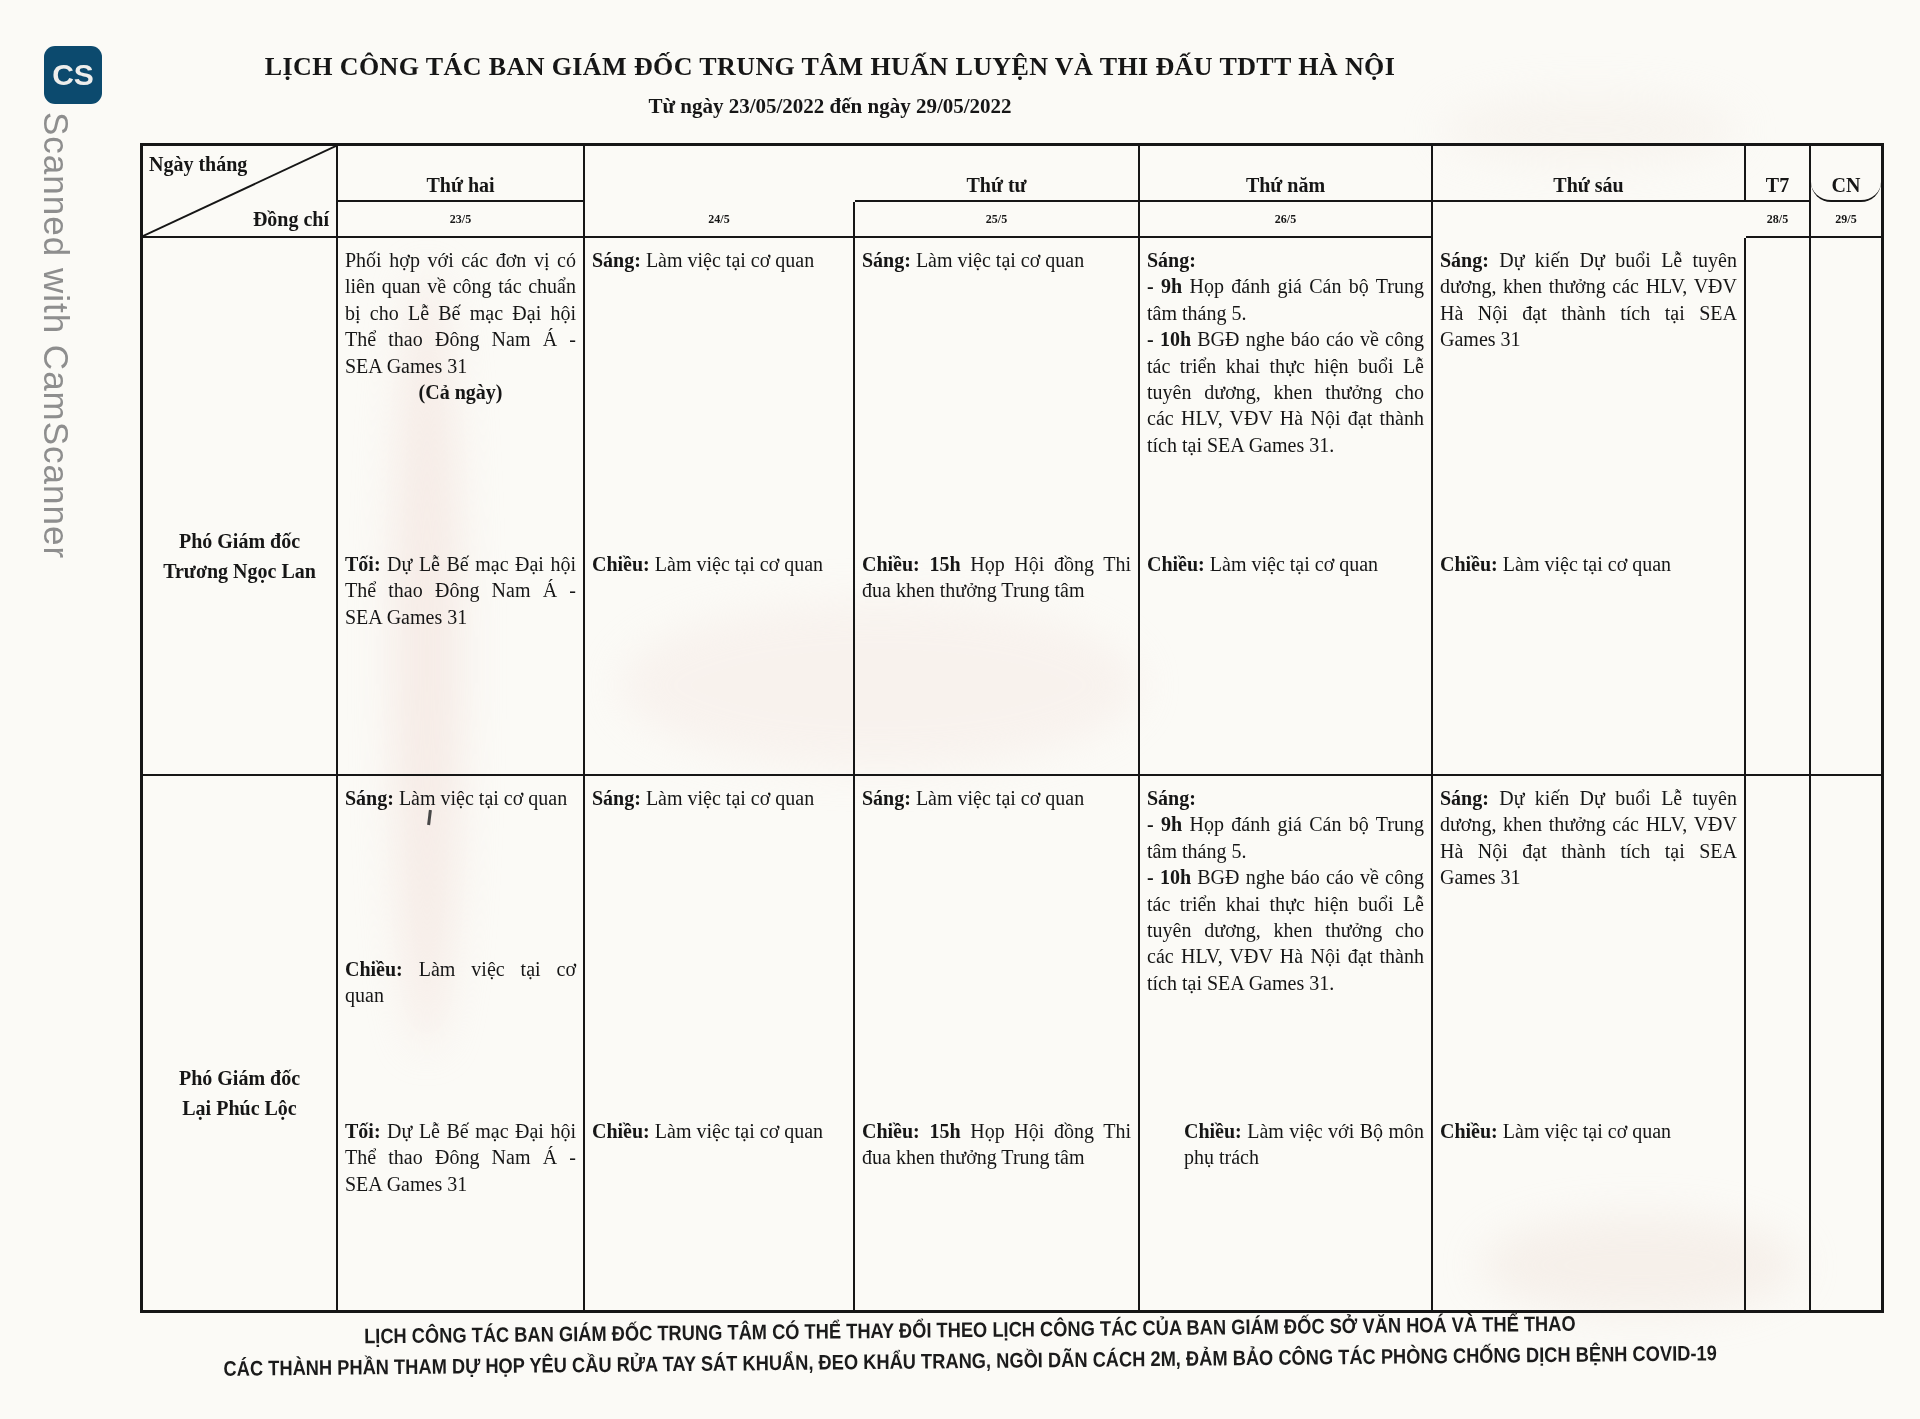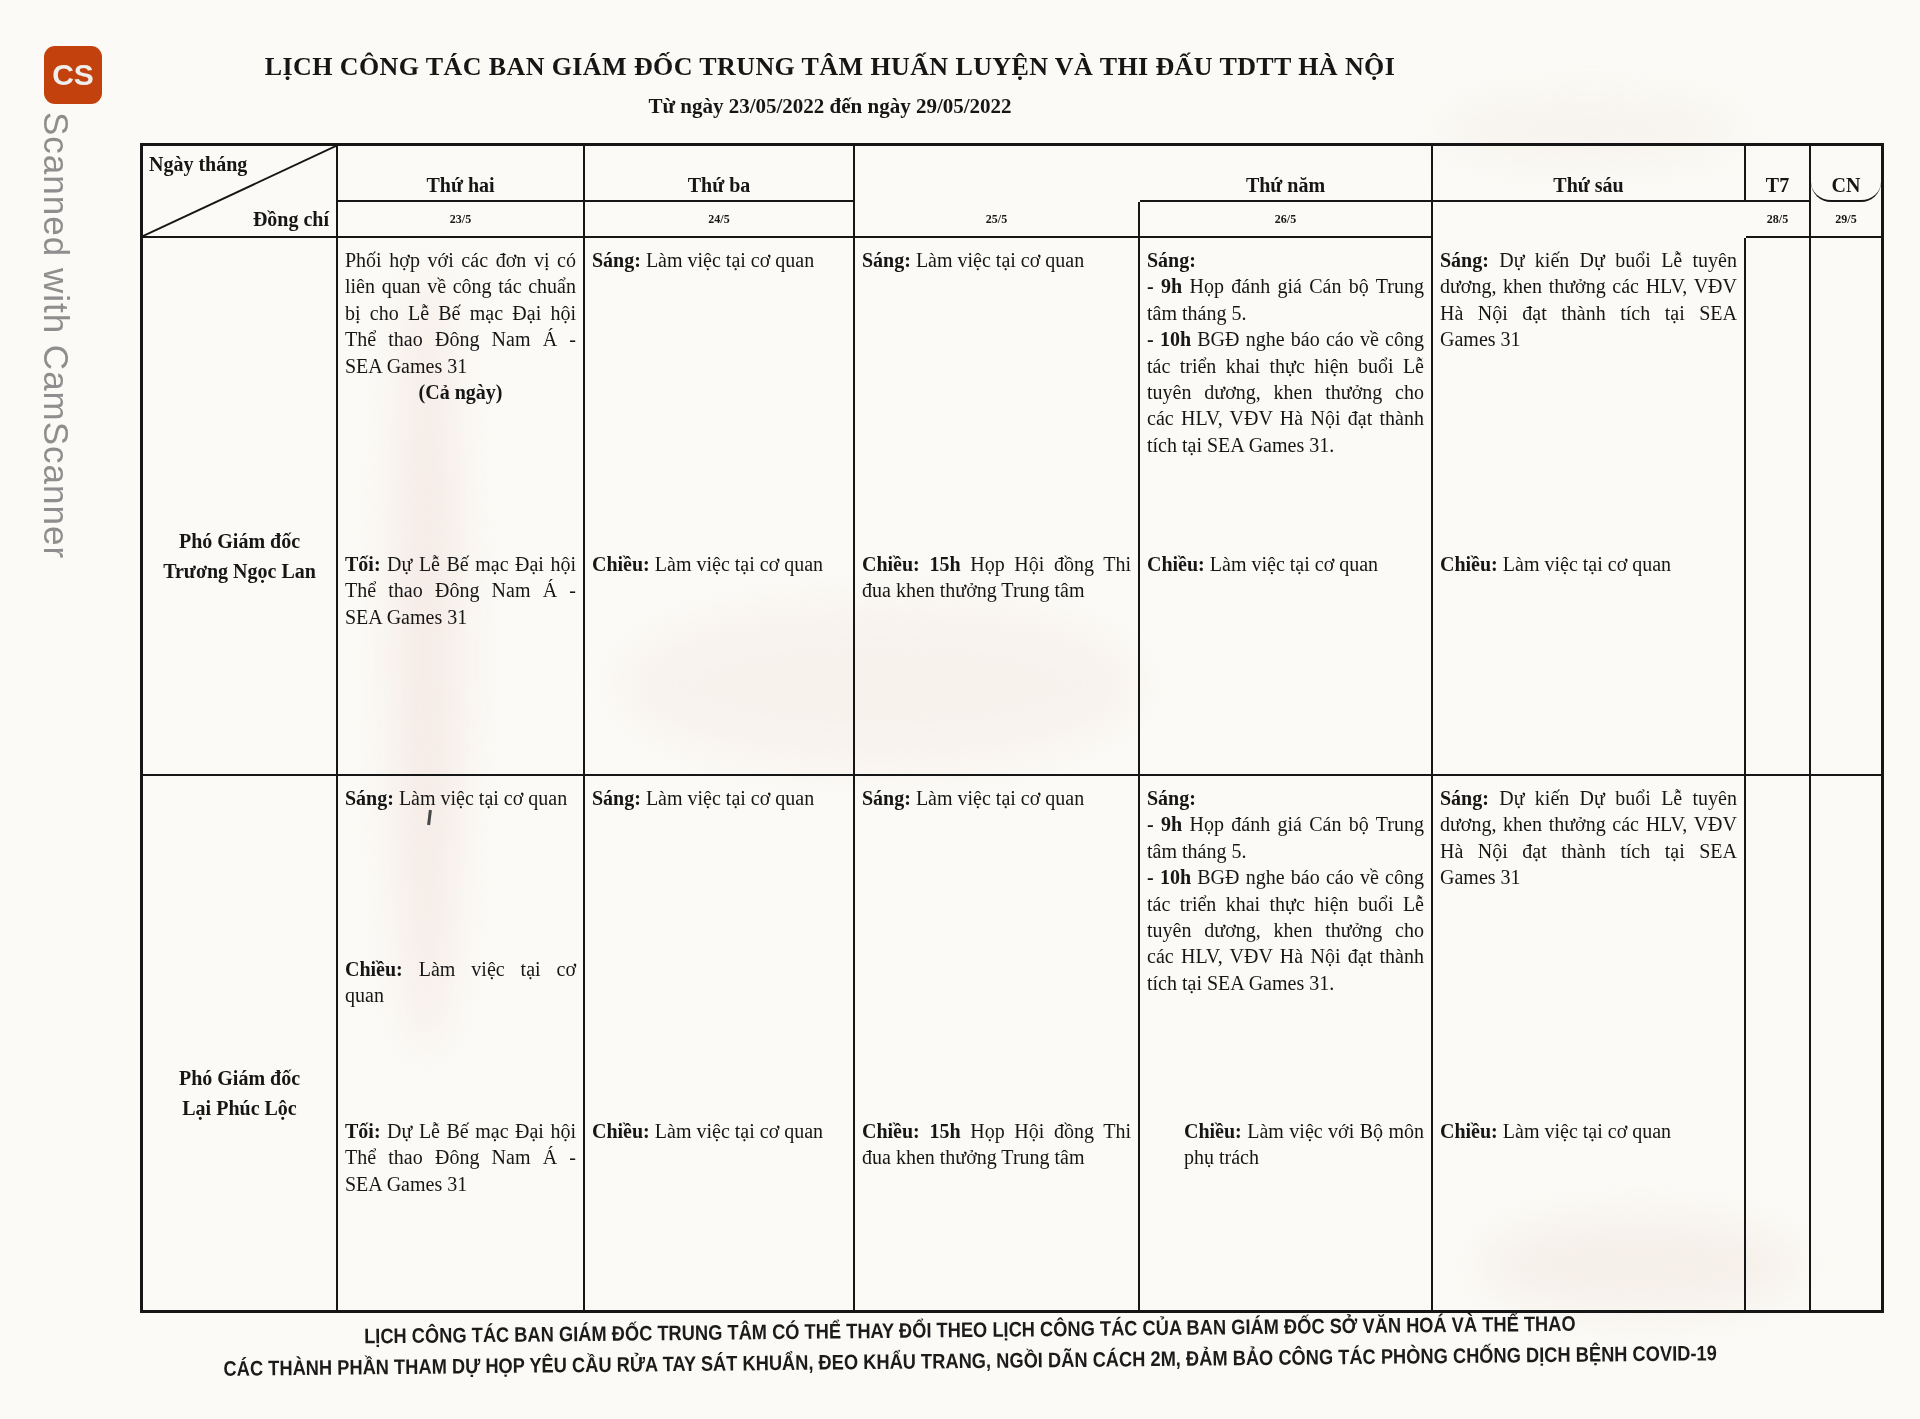--- a/index.html
+++ b/index.html
@@ -12,21 +12,21 @@
   .smudge{position:absolute;border-radius:50%;pointer-events:none;filter:blur(20px);}
   .s1{left:392px;top:270px;width:70px;height:780px;background:#f1ded8;opacity:.5;}
   .s2{left:620px;top:600px;width:520px;height:170px;background:#f4e6e1;opacity:.38;}
   .s3{left:1480px;top:1215px;width:320px;height:100px;background:#efe2da;opacity:.42;}
   .s4{left:1440px;top:95px;width:300px;height:70px;background:#f2ebe4;opacity:.4;}
   .artifact{position:absolute;left:428px;top:810px;width:3px;height:15px;background:#474747;transform:rotate(7deg);}
 
   
   .cs-box{
     position:absolute;left:44px;top:46px;width:58px;height:58px;border-radius:11px;
-    background:#c2410c;display:flex;align-items:center;justify-content:center;
+    background:#0c4a6e;display:flex;align-items:center;justify-content:center;
     font-family:"Liberation Sans",sans-serif;font-weight:bold;font-size:30px;color:#eeeeec;
   }
   .cs-text{
     position:absolute;left:36px;top:112px;height:540px;
     writing-mode:vertical-rl;
     font-family:"Liberation Sans",sans-serif;font-size:35px;color:#8e8e8e;letter-spacing:1px;
   }
 
   .title{position:absolute;left:0;top:52px;width:1660px;text-align:center;
     font-size:26px;font-weight:bold;letter-spacing:.4px;}
@@ -90,22 +90,22 @@
 <div class="sched" id="sched">
     <div class="cell corner" style="grid-area: 1 / 1 / span 2;">
       <svg viewBox="0 0 100 100" preserveAspectRatio="none">
         <line x1="0" y1="100" x2="100" y2="0" stroke="#161616" stroke-width="2" vector-effect="non-scaling-stroke"></line>
       </svg>
       <div class="ct">Ngày tháng</div>
       <div class="cb">Đồng chí</div>
     </div>
     <div class="cell day-head" style="grid-area: 1 / 2;">Thứ hai</div>
     <div class="cell date-head" style="grid-area: 2 / 2;">23/5</div>
-    <div class="cell day-head" style="grid-area: 1 / 3;">Thứ ba</div>
     <div class="cell date-head" style="grid-area: 2 / 3;">24/5</div>
+    <div class="cell day-head" style="grid-area: 1 / 4;">Thứ tư</div>
     <div class="cell date-head" style="grid-area: 2 / 4;">25/5</div>
     <div class="cell day-head" style="grid-area: 1 / 5;">Thứ năm</div>
     <div class="cell date-head" style="grid-area: 2 / 5;">26/5</div>
     <div class="cell day-head" style="grid-area: 1 / 6;">Thứ sáu</div>
     <div class="cell day-head" style="grid-area: 1 / 7;">T7</div>
     <div class="cell date-head" style="grid-area: 2 / 7;">28/5</div>
     <div class="cell day-head last-col" style="grid-area: 1 / 8; border-radius: 20px;">CN</div>
     <div class="cell date-head last-col" style="grid-area: 2 / 8;">29/5</div>
     <div class="cell name-cell" style="grid-area: 3 / 1;">
       <div>Phó Giám đốc</div>

